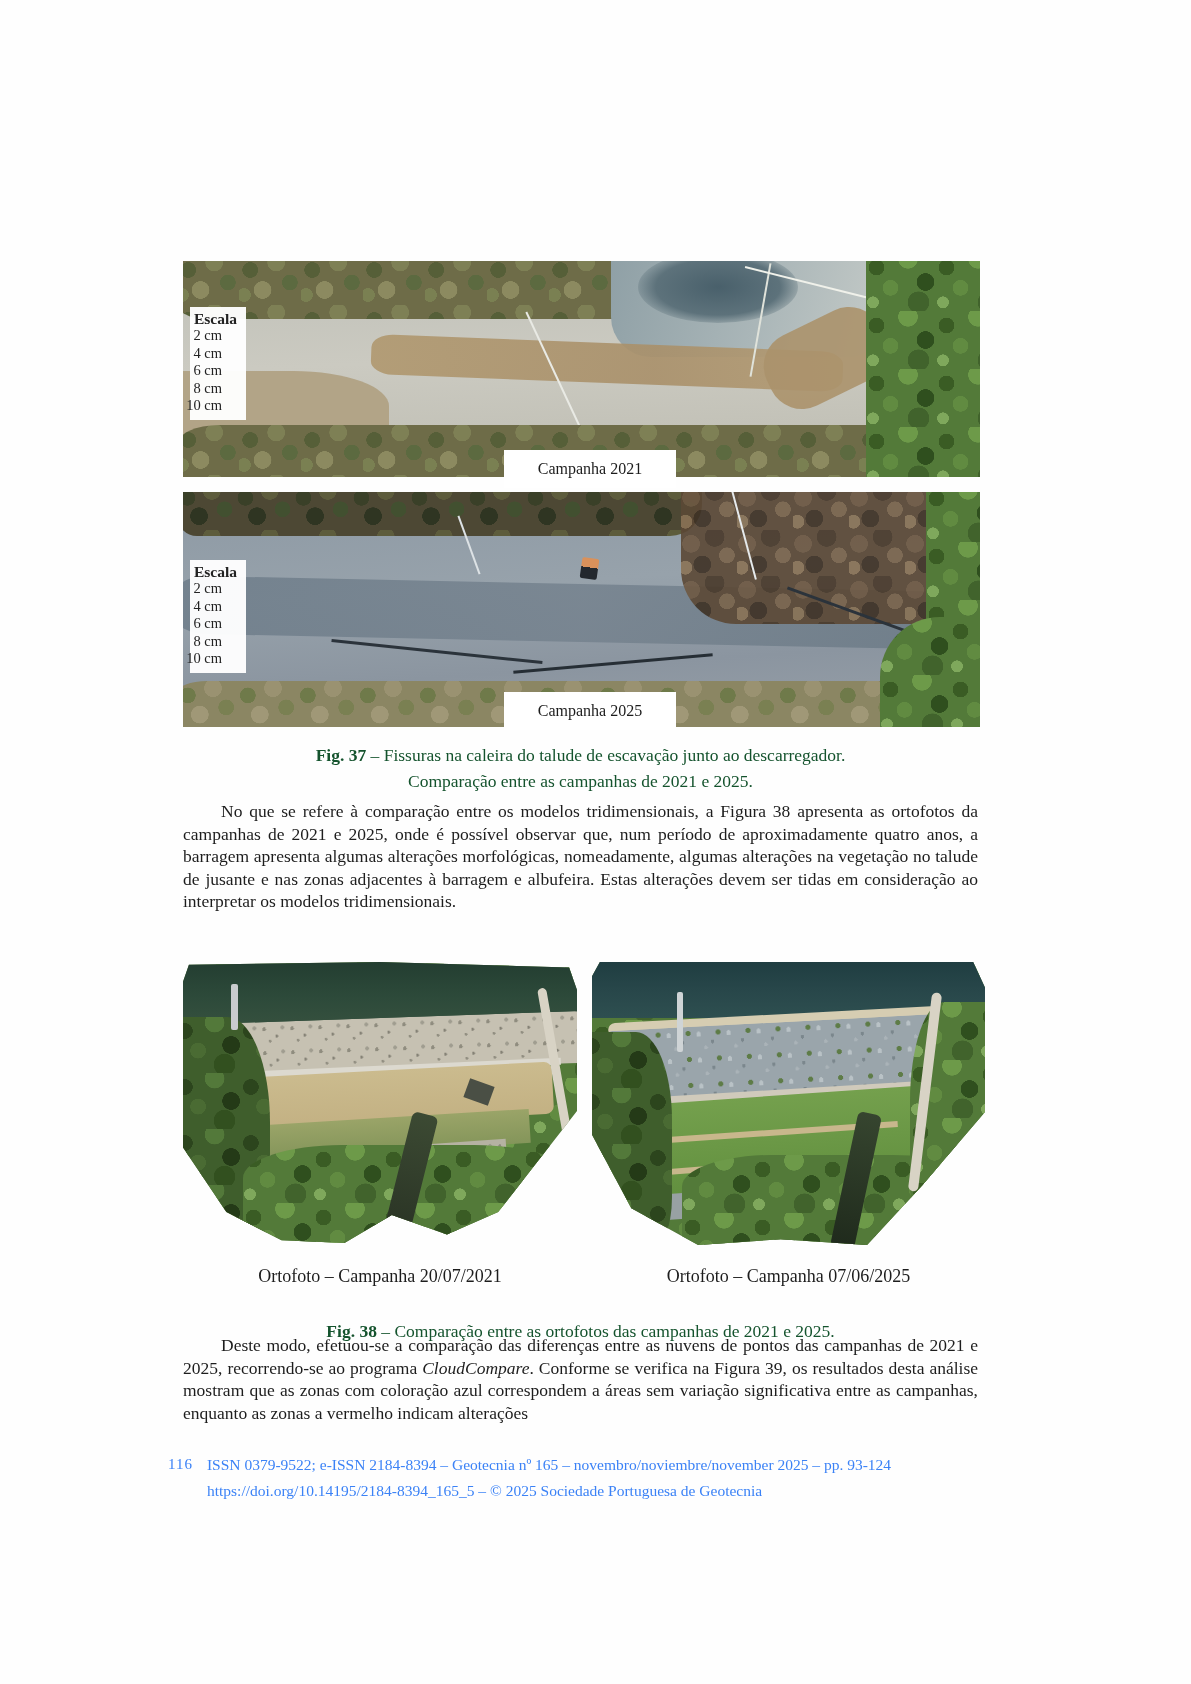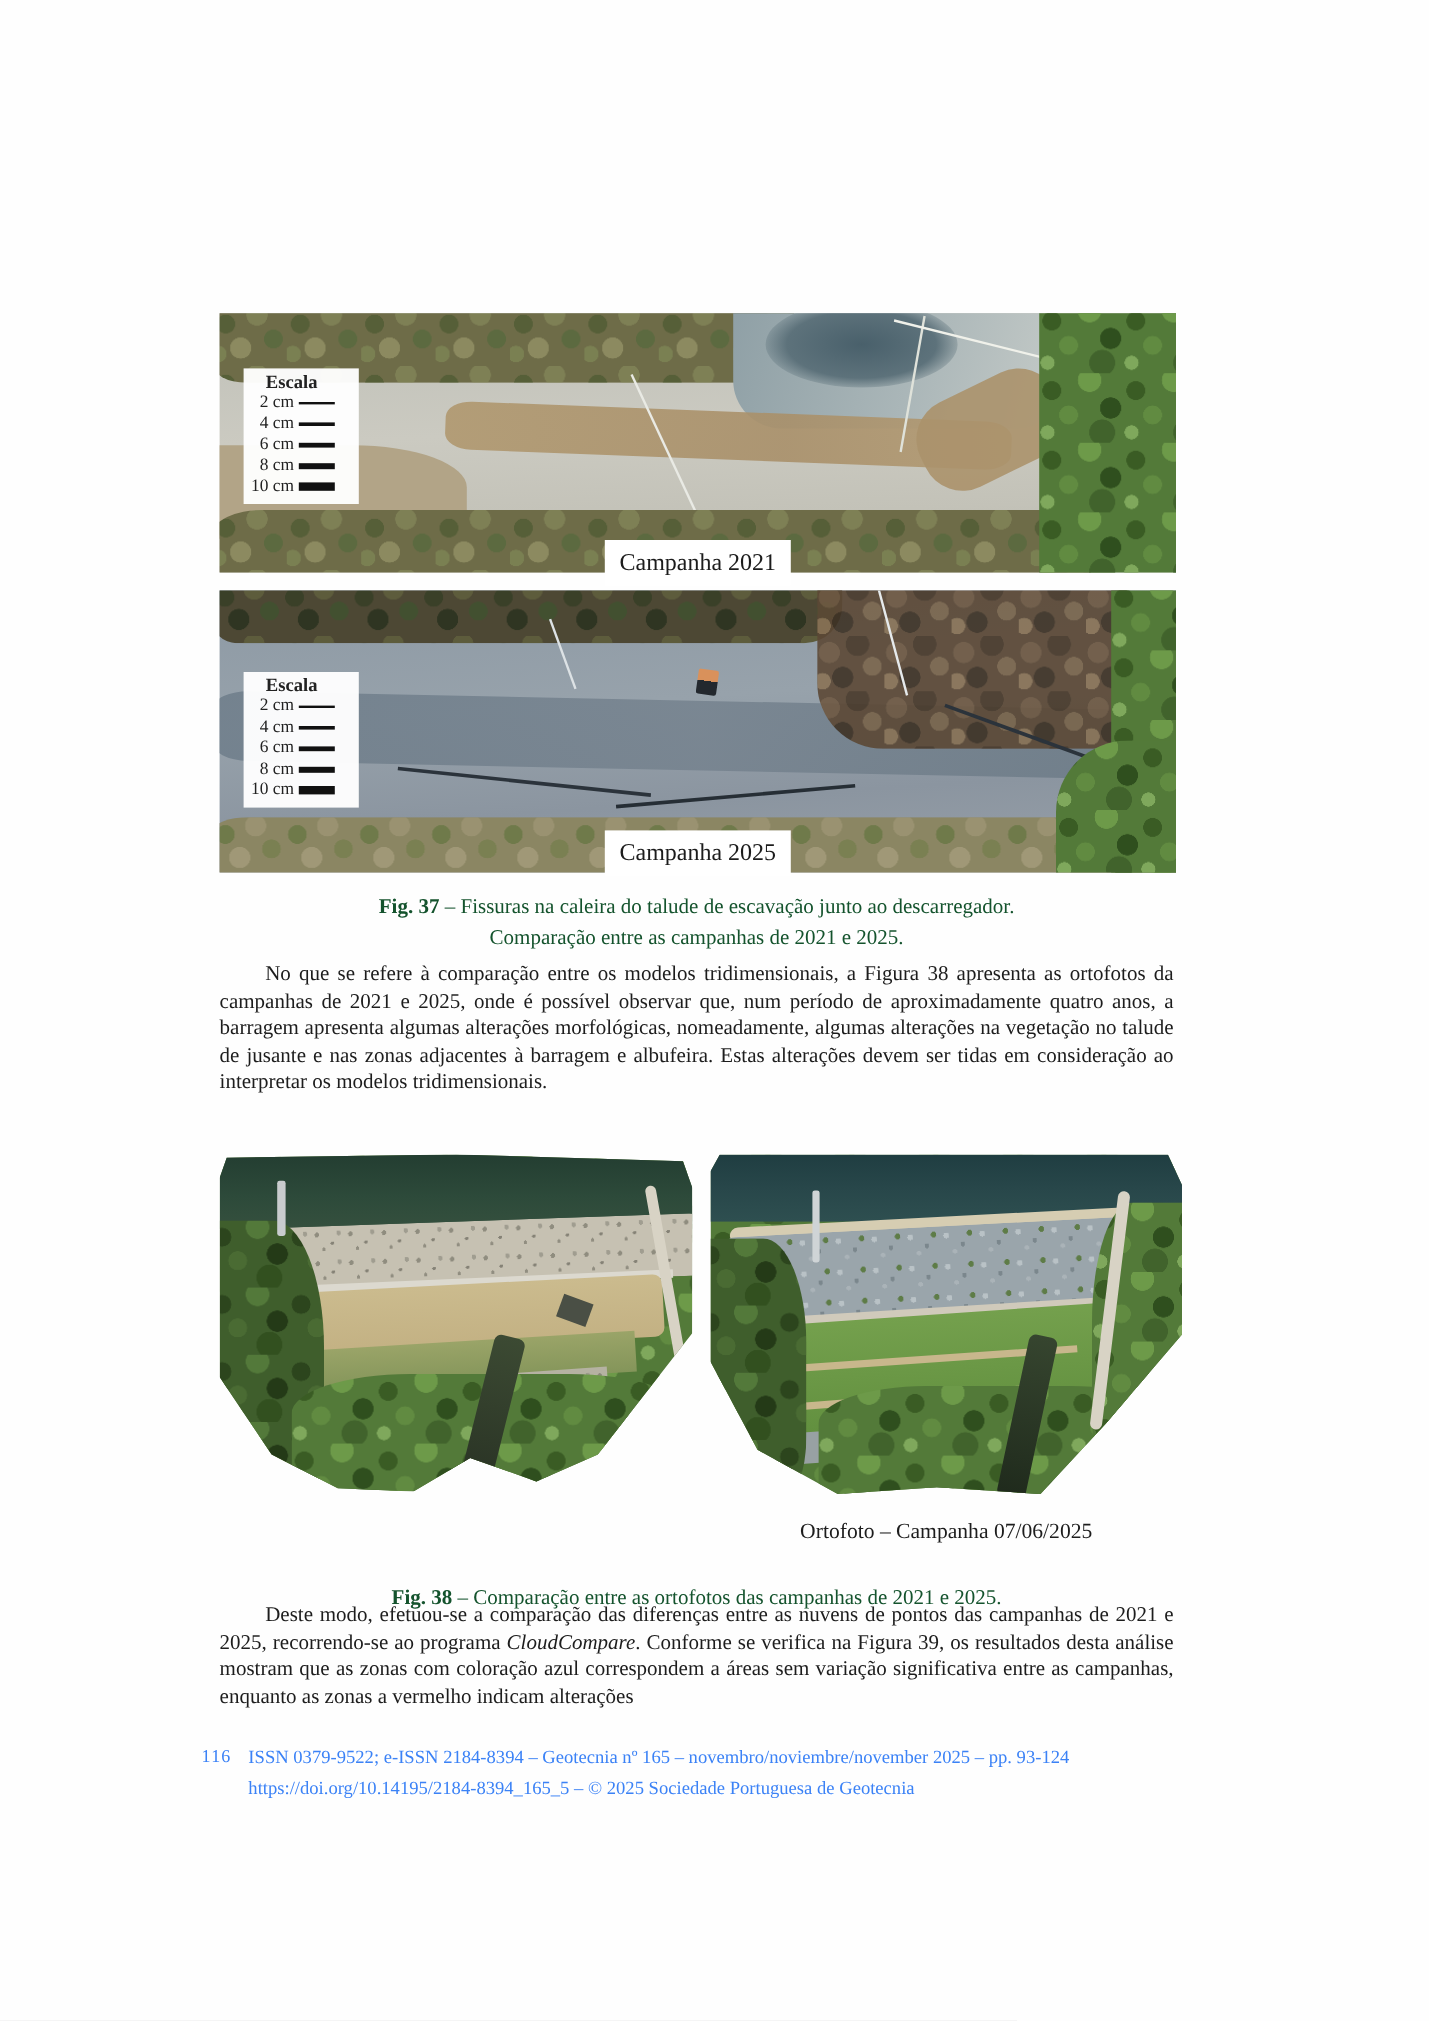--- a/index.html
+++ b/index.html
@@ -101,31 +101,31 @@
   .p2-wc3{left:255px;top:52px;width:62px;height:2px;background:#dde2e5;transform:rotate(70deg);}
   .p2-dz1{left:148px;top:158px;width:212px;height:2.5px;background:#2b333b;transform:rotate(6deg);}
   .p2-dz2{left:330px;top:170px;width:200px;height:3px;background:#262e35;transform:rotate(-5deg);}
   .p2-dz3{left:600px;top:120px;width:150px;height:2.5px;background:#2b333b;transform:rotate(20deg);}
   .p2-dz4{left:755px;top:26px;width:118px;height:3px;background:#1f272e;transform:rotate(12deg);}
   .p2-bot-veg{left:-6px;bottom:-8px;width:812px;height:54px;border-radius:30px 20px 0 0/12px 10px 0 0;}
   .p2-marker{left:398px;top:66px;width:17px;height:21px;border-radius:2px;
     background:linear-gradient(180deg,#d9915b 0 45%,#23282e 45% 100%);transform:rotate(8deg);}
 
   
-  .scalebox{position:absolute;left:20px;width:96px;background:rgba(255,255,255,.96);
+  .scalebox{position:absolute;left:7px;width:56px;background:rgba(255,255,255,.96);
     padding:3px 20px 5px 4px;box-sizing:border-box;}
   .scale-title{font-weight:bold;font-size:15.5px;text-align:center;line-height:17px;}
   .scale-row{display:flex;align-items:center;justify-content:flex-end;height:17.5px;}
   .scale-row .txt{font-size:14.5px;white-space:nowrap;}
   .scale-row .ln{display:inline-block;width:30px;margin-left:4px;background:#111;}
   .ln1{height:1.5px;}.ln2{height:2.5px;}.ln3{height:4px;}.ln4{height:5.5px;}.ln5{height:7px;}
 
   
-  .photo-label{position:absolute;width:155px;height:38px;background:#fff;
-    text-align:center;line-height:38px;font-size:20px;color:#1c1c1c;}
+  .photo-label{position:absolute;width:172px;height:38px;background:#fff;
+    text-align:center;line-height:38px;font-size:16px;color:#1c1c1c;}
 
   
   .caption{position:absolute;left:183px;width:795px;text-align:center;
     font-size:17.5px;line-height:26px;color:#14532d;}
   .body-par{position:absolute;left:183px;width:795px;text-align:justify;
     font-size:17.5px;line-height:22.5px;color:#1d1d1d;text-indent:38px;margin:0;}
 
   
   #dam-left{left:183px;top:962px;width:394px;height:281px;}
   #dam-left .canvas{clip-path:polygon(1.5% 1%,50% 0%,98% 2%,100% 10%,100% 53%,80% 89%,67% 97%,53% 90%,41% 100%,25% 99%,11% 89%,0% 66%,0% 7%);}
@@ -309,20 +309,21 @@
       <div class="layer dr-gravel-bot"></div>
       <div class="layer dr-trees-left fol-dark"></div>
       <div class="layer dr-trees-bottom fol-green"></div>
       <div class="layer dr-trees-right fol-green"></div>
       <div class="layer dr-spill"></div>
       <div class="layer dr-road-right"></div>
       <div class="layer dr-mast"></div>
     </div>
   </div>
 
+  <div id="dam-label-left" class="dam-label">Ortofoto – Campanha 20/07/2021</div>
   <div id="dam-label-right" class="dam-label">Ortofoto – Campanha 07/06/2025</div>
 
   <div class="caption" style="top:1318px;text-align:center;">
     <div><b>Fig. 38</b><span> – Comparação entre as ortofotos das campanhas de 2021 e 2025.</span></div>
   </div>
 
   <p class="body-par" style="top:1334px;"><span>Deste modo, efetuou-se a comparação das diferenças entre as nuvens de pontos das campanhas de 2021 e 2025, recorrendo-se ao programa </span><i>CloudCompare</i><span>. Conforme se verifica na Figura 39, os resultados desta análise mostram que as zonas com coloração azul correspondem a áreas sem variação significativa entre as campanhas, enquanto as zonas a vermelho indicam alterações</span></p>
 
   <div id="footer">
     <span id="page-number">116</span>

